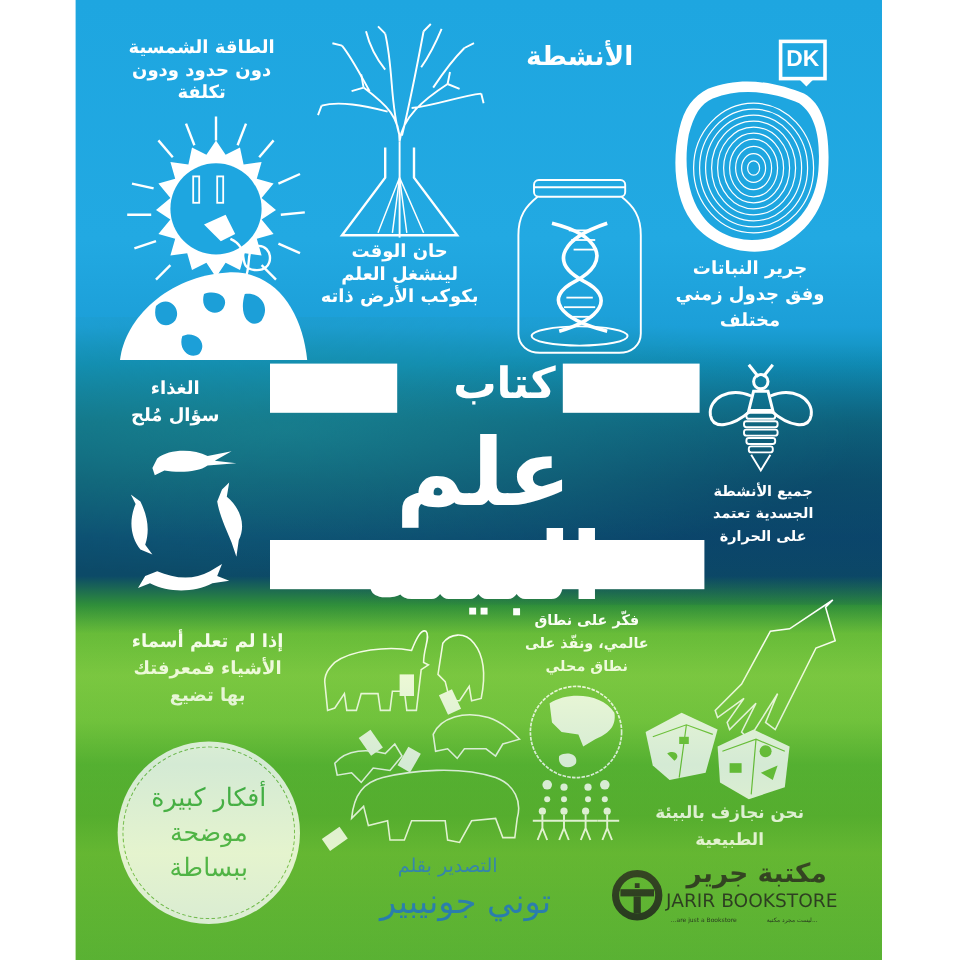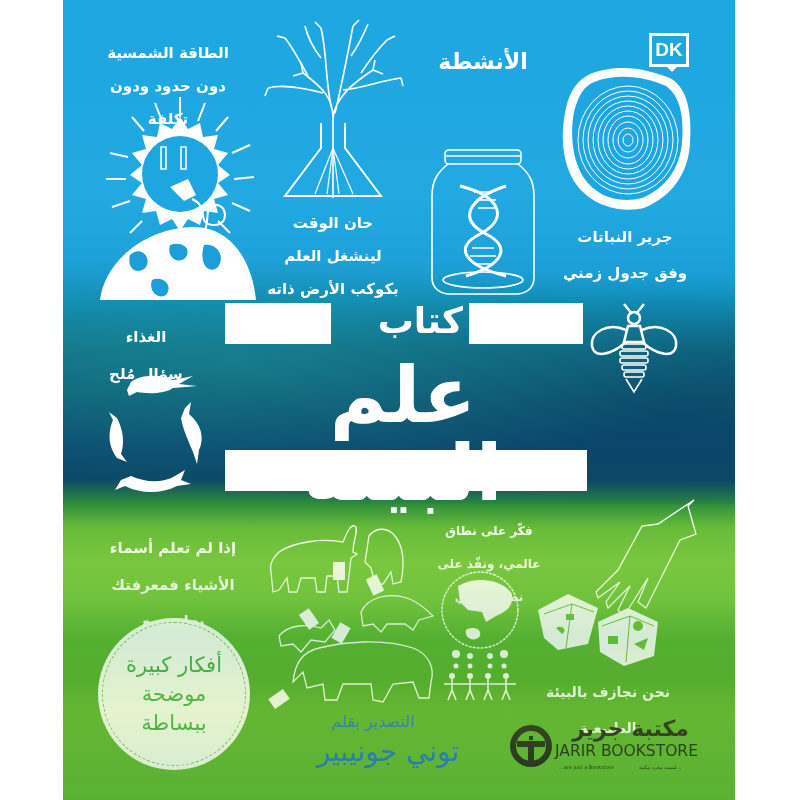--- a/index.html
+++ b/index.html
@@ -20,21 +20,21 @@
                 radial-gradient(ellipse at 80% 60%, rgba(10,60,100,0.5), rgba(0,0,0,0) 60%);
   }
   .cover::after {
     content:""; position:absolute; left:0; top:63%; width:100%; height:37%;
     background: linear-gradient(180deg, rgba(255,255,255,0) 0%, rgba(180,230,90,0.25) 20%,
                  rgba(40,150,40,0.2) 45%, rgba(150,210,60,0.25) 70%, rgba(40,140,40,0.2) 100%);
   }
   .abs { position:absolute; }
   .wtext { color:#ffffff; font-weight:bold; text-align:center; direction:rtl;
            font-family:"DejaVu Sans", sans-serif; line-height:1.28; }
-  .wtext div { white-space:nowrap;margin-top:14px; }
+  .wtext div { white-space:nowrap; }
   .box { position:absolute; background:#ffffff; }
   .title-small { color:#ffffff; font-weight:bold; font-size:40px; direction:rtl; }
   .title-main { color:#ffffff; font-weight:bold; font-size:78px; direction:rtl; line-height:1; letter-spacing:2px; }
   .dk { position:absolute; width:40px; height:34px; border:3px solid #fff; box-sizing:border-box;
         color:#fff; font-weight:bold; font-size:19px; text-align:center; line-height:28px;
         font-family:"Liberation Sans", sans-serif; }
   .dk::after { content:""; position:absolute; left:13px; bottom:-8px; width:0; height:0;
         border-left:7px solid transparent; border-right:7px solid transparent; border-top:7px solid #fff; }
   .badge { position:absolute; border-radius:50%; background:#ffffff; box-sizing:border-box; }
   .badge-inner { position:absolute; left:4px; top:4px; right:4px; bottom:4px; border-radius:50%;
@@ -142,20 +142,21 @@
         <ellipse cx="68" cy="76" rx="25" ry="29"></ellipse>
       <ellipse cx="68" cy="76" rx="20" ry="24"></ellipse>
         <ellipse cx="68" cy="76" rx="15" ry="18"></ellipse>
       <ellipse cx="68" cy="76" rx="10" ry="12"></ellipse>
         <ellipse cx="68" cy="76" rx="5" ry="6"></ellipse>
     </g>
   </svg>
   <div class="abs wtext" style="left:492px; top:213px; width:140px; font-size:15px; line-height:1.45;">
     <div>جرير النباتات</div>
     <div>وفق جدول زمني</div>
+    <div>مختلف</div>
   </div>
 
   <div class="box" style="left:162px; top:303px; width:106px; height:41px;"></div>
   <div class="box" style="left:406px; top:303px; width:114px; height:41px;"></div>
   <div class="abs title-small" style="left:275px; top:300px; width:125px; font-size:36px;">كتاب</div>
   <div class="abs title-main" style="left:160px; top:356px; width:360px; text-align:center;">علم البيئة</div>
   <div class="box" style="left:162px; top:450px; width:362px; height:41px;"></div>
 
   <div class="abs wtext" style="left:28px; top:312px; width:110px; font-size:15px; line-height:1.5;">
     <div>الغذاء</div>
@@ -180,20 +181,25 @@
     </g>
     <g stroke="#fff" stroke-width="1.6" fill="none">
       <rect x="34" y="42" width="24" height="5" rx="2"></rect>
         <rect x="32" y="49" width="28" height="5" rx="2"></rect>
       <rect x="32" y="56" width="28" height="5" rx="2"></rect>
         <rect x="34" y="63" width="24" height="5" rx="2"></rect>
       <rect x="36" y="70" width="20" height="5" rx="2"></rect>
       <path d="M38 77 L46 90 L54 77"></path>
     </g>
   </svg>
+  <div class="abs wtext" style="left:520px; top:400px; width:106px; font-size:12px; line-height:1.6;">
+    <div>جميع الأنشطة</div>
+    <div>الجسدية تعتمد</div>
+    <div>على الحرارة</div>
+  </div>
 
   <div class="abs wtext" style="left:30px; top:523px; width:160px; font-size:15px; line-height:1.5;">
     <div>إذا لم تعلم أسماء</div>
     <div>الأشياء فمعرفتك</div>
     <div>بها تضيع</div>
   </div>
 
   <div class="badge" style="left:35px; top:618px; width:152px; height:152px;">
     <div class="badge-inner"></div>
     <div class="badge-text">

